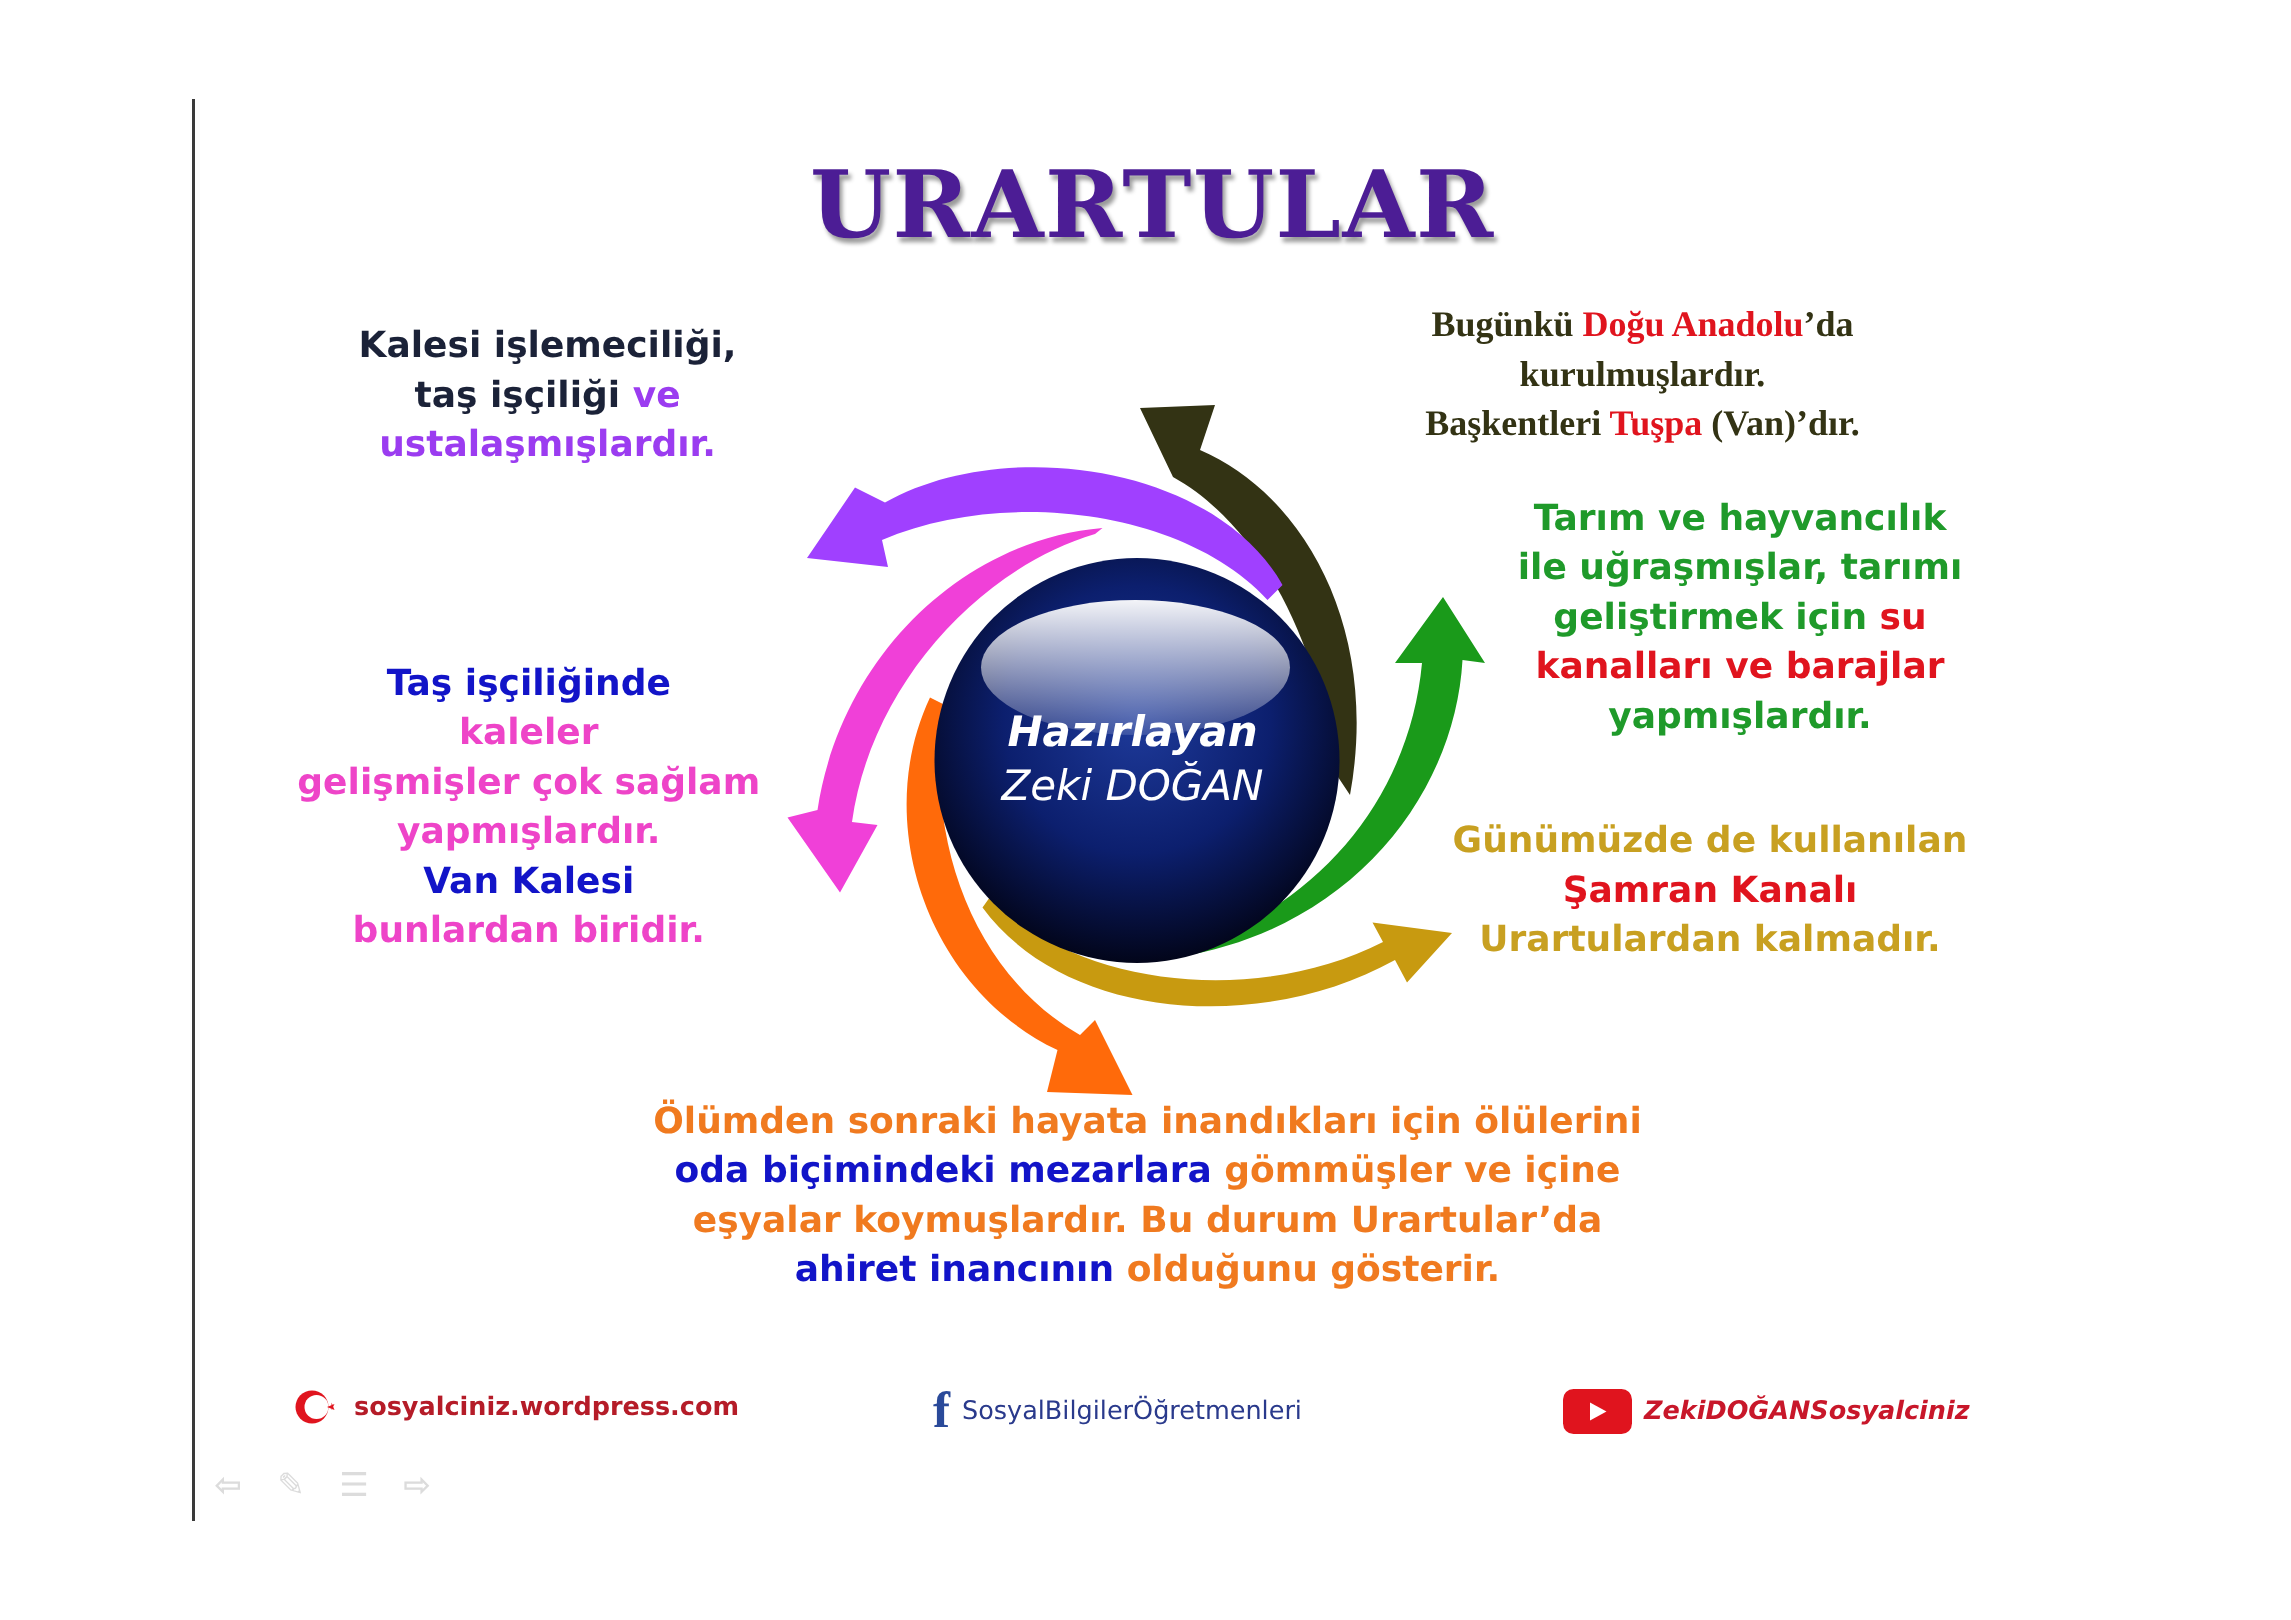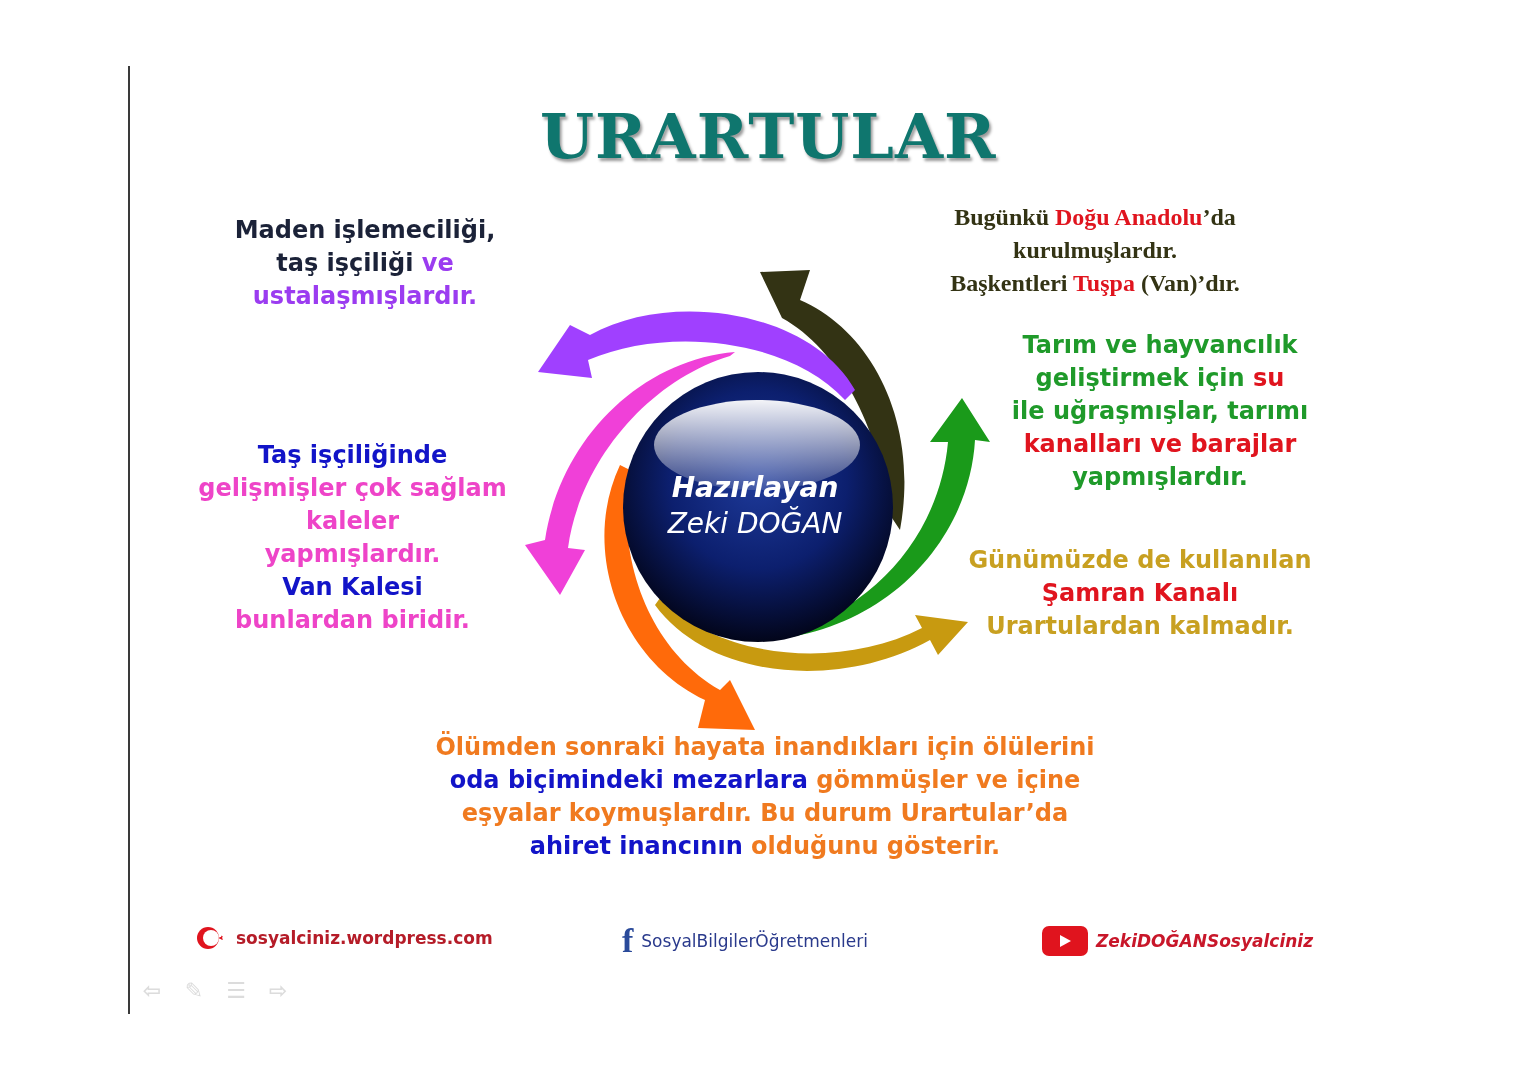--- a/index.html
+++ b/index.html
@@ -1,21 +1,21 @@
 <!DOCTYPE html>
 <html><head>
 <meta charset="utf-8">
 <style>
   html, body { margin: 0; padding: 0; background: #ffffff; }
   body { width: 1527px; height: 1080px; position: relative; overflow: hidden;
          font-family: "DejaVu Sans", "Liberation Sans", sans-serif; font-weight: bold; }
   .left-rule { position: absolute; left: 128px; top: 66px; width: 2px; height: 948px; background: #3a3a3a; }
   .title { position: absolute; left: 540px; top: 100px; width: 440px; text-align: center;
            font-family: "DejaVu Serif", "Liberation Serif", serif; font-size: 62px; font-weight: 900;
-           letter-spacing: 1px; color: #0f766e; text-shadow: 2px 3px 3px #9a9a9a; }
+           letter-spacing: 1px; color: #4c1d95; text-shadow: 2px 3px 3px #9a9a9a; }
   .block { position: absolute; text-align: center; font-size: 24px; line-height: 33px; }
   .b1 { left: 210px; top: 214px; width: 310px; color: #1b2238; }
   .b2 { left: 870px; top: 201px; width: 450px; color: #333314; font-family: Liberation Serif, serif; }
   .b3 { left: 985px; top: 329px; width: 350px; color: #1f9a2a; }
   .b4 { left: 945px; top: 544px; width: 390px; color: #c8a021; }
   .b5 { left: 175px; top: 439px; width: 355px; color: #ee44c8; }
   .b6 { left: 405px; top: 731px; width: 720px; color: #f07a1f; }
   .blue { color: #1214c8; }
   .red { color: #e0141e; }
   .purple { color: #9b3cf0; }
@@ -64,49 +64,49 @@
   <circle cx="238" cy="247" r="135" fill="url(#sphere)"></circle>
   <ellipse cx="237" cy="185" rx="103" ry="45" fill="url(#gloss)"></ellipse>
 </svg>
 
 <div class="center-label">
   <div>Hazırlayan</div>
   <div style="font-weight:normal;">Zeki DOĞAN</div>
 </div>
 
 <div class="block b1">
-  <div>Maden işlemeciliği,</div>
+  <div>Kalesi işlemeciliği,</div>
   <div><span>taş işçiliği </span><span class="purple">ve</span></div>
   <div class="purple">ustalaşmışlardır.</div>
 </div>
 
 <div class="block b2">
   <div><span>Bugünkü </span><span class="red">Doğu Anadolu</span><span>’da</span></div>
   <div>kurulmuşlardır.</div>
   <div><span>Başkentleri </span><span class="red">Tuşpa</span><span> (Van)’dır.</span></div>
 </div>
 
 <div class="block b3">
   <div>Tarım ve hayvancılık</div>
+  <div>ile uğraşmışlar, tarımı</div>
   <div><span>geliştirmek için </span><span class="red">su</span></div>
-  <div>ile uğraşmışlar, tarımı</div>
   <div class="red">kanalları ve barajlar</div>
   <div>yapmışlardır.</div>
 </div>
 
 <div class="block b4">
   <div>Günümüzde de kullanılan</div>
   <div class="red">Şamran Kanalı</div>
   <div>Urartulardan kalmadır.</div>
 </div>
 
 <div class="block b5">
   <div class="blue">Taş işçiliğinde</div>
+  <div>kaleler</div>
   <div>gelişmişler çok sağlam</div>
-  <div>kaleler</div>
   <div>yapmışlardır.</div>
   <div class="blue">Van Kalesi</div>
   <div>bunlardan biridir.</div>
 </div>
 
 <div class="block b6">
   <div>Ölümden sonraki hayata inandıkları için ölülerini</div>
   <div><span class="blue">oda biçimindeki mezarlara</span><span> gömmüşler ve içine</span></div>
   <div>eşyalar koymuşlardır. Bu durum Urartular’da</div>
   <div><span class="blue">ahiret inancının</span><span> olduğunu gösterir.</span></div>

